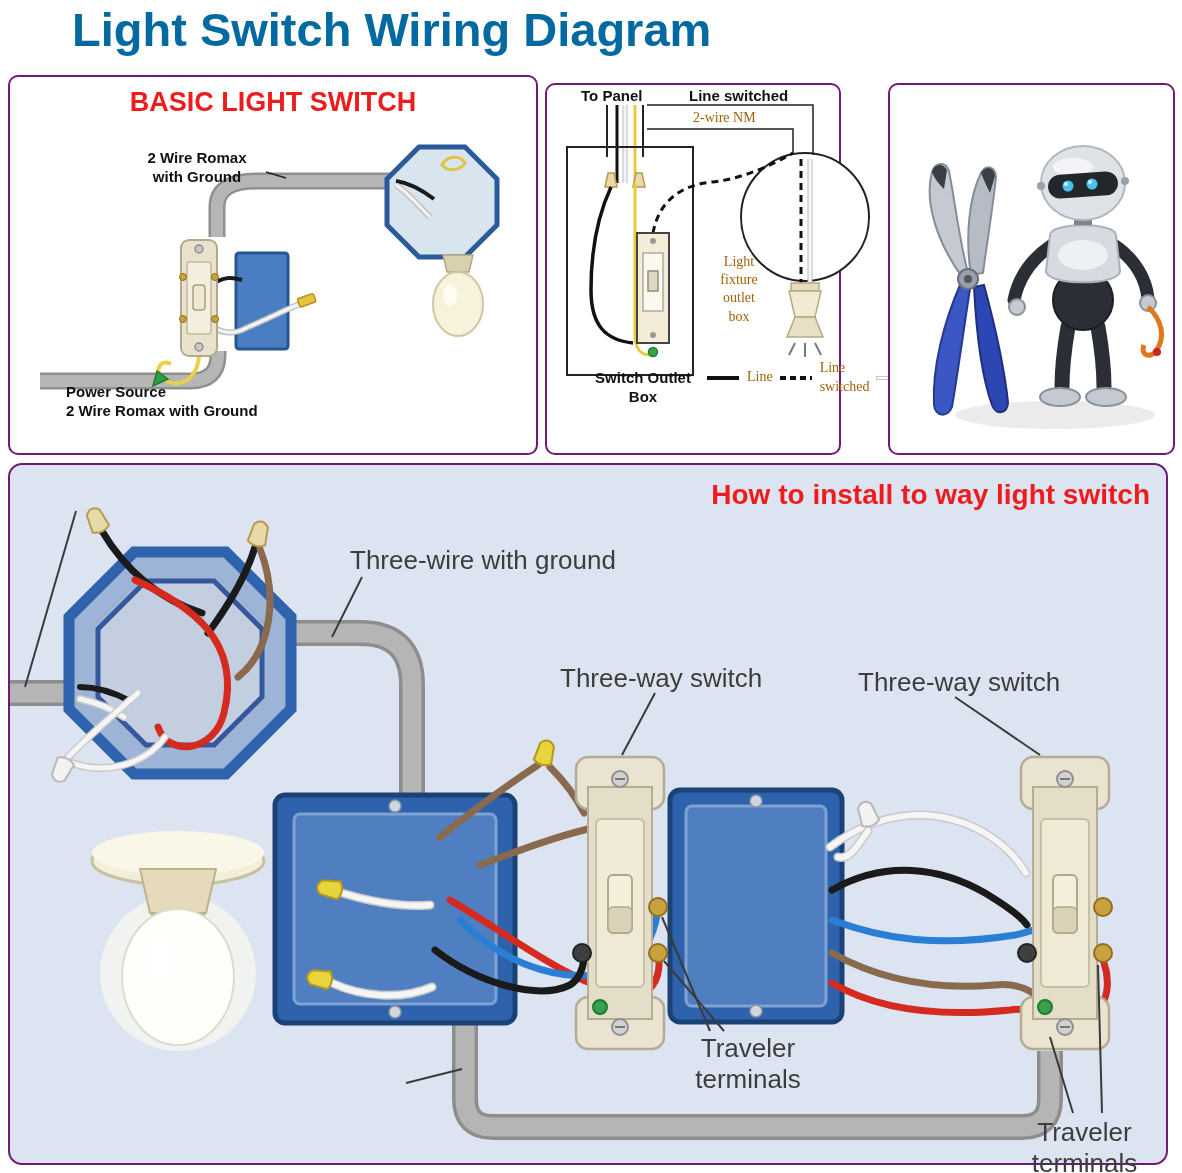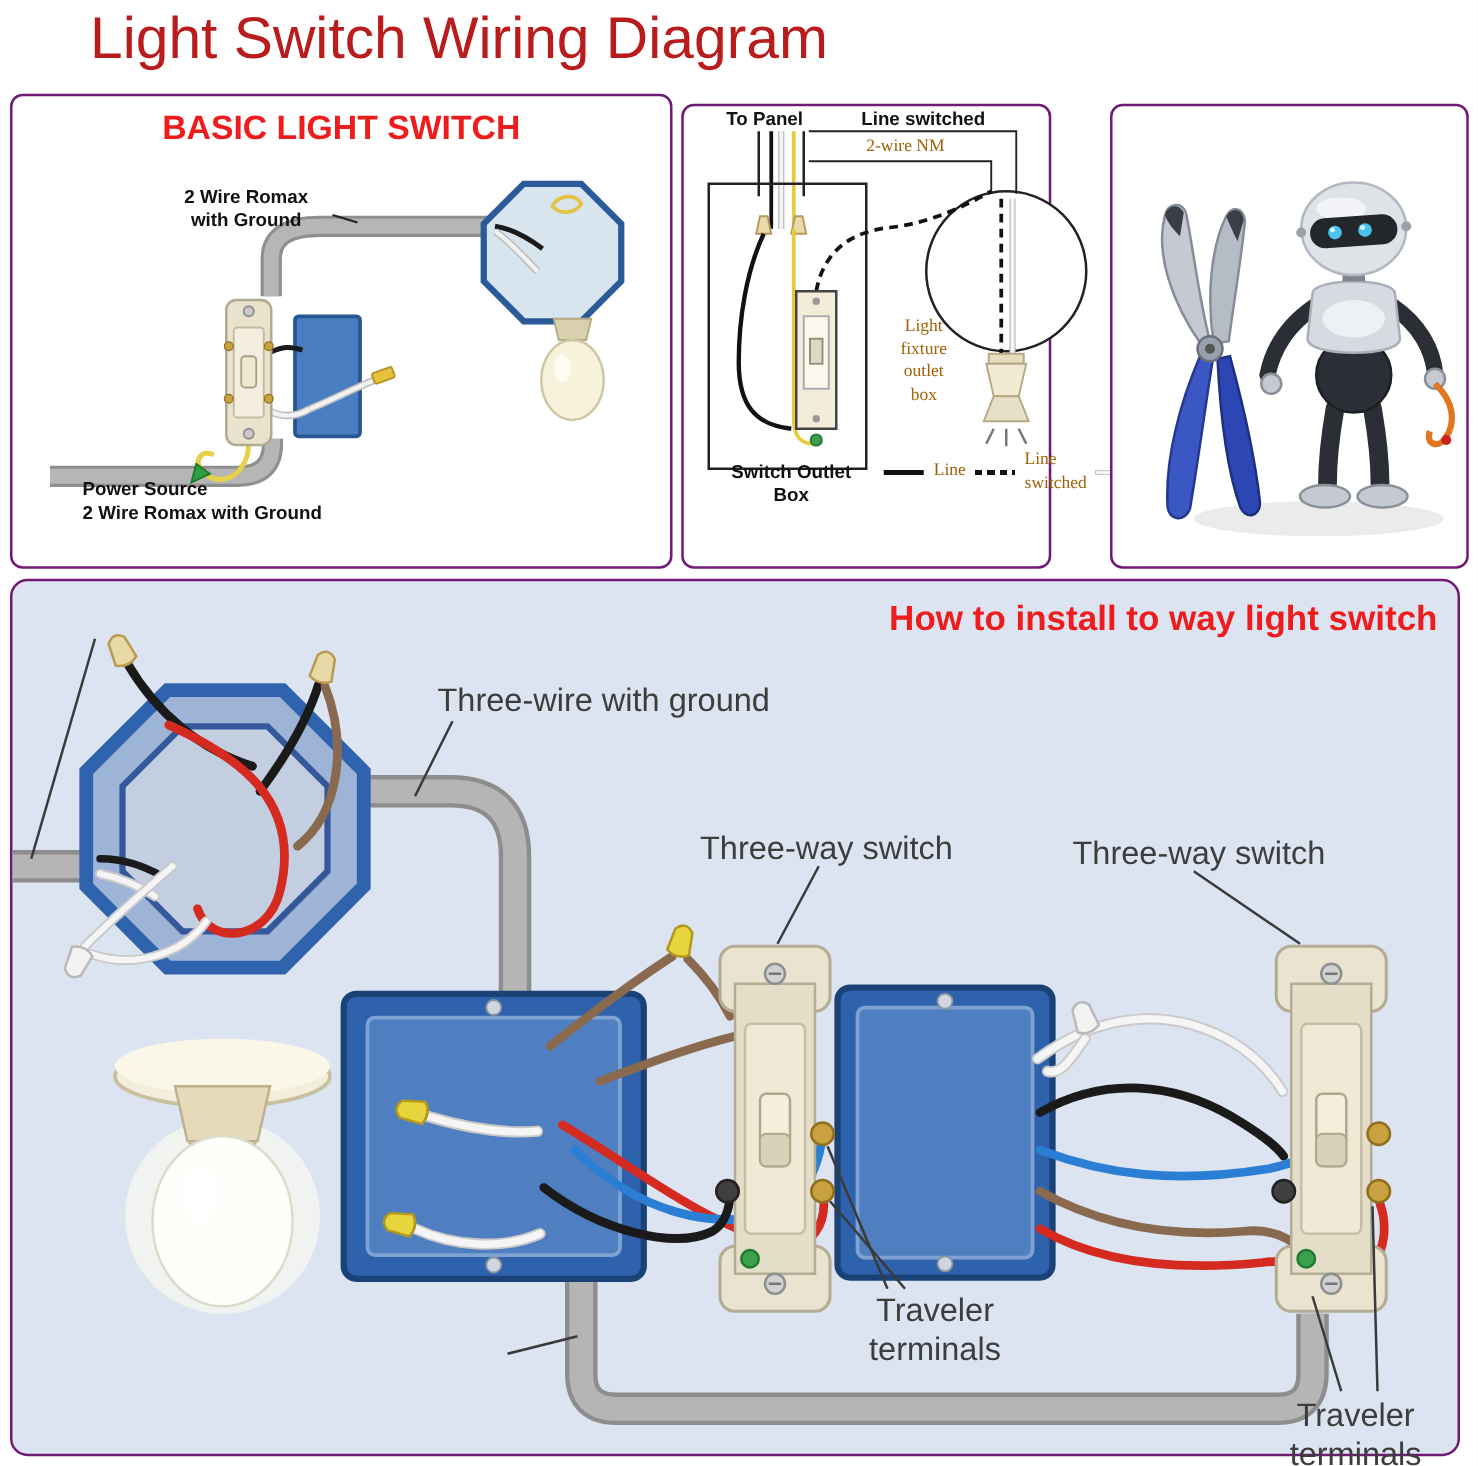--- a/index.html
+++ b/index.html
@@ -1,19 +1,19 @@
 <!DOCTYPE html>
 <html><head>
 <meta charset="utf-8">
 <style>
   html,body{margin:0;padding:0;background:#fff;font-family:"Liberation Sans",sans-serif;}
   .canvas{position:relative;width:1182px;height:1173px;background:#fff;overflow:hidden;}
   .abs{position:absolute;}
   .panel{position:absolute;background:#fff;border:2px solid #701a75;border-radius:10px;box-sizing:border-box;}
-  .main-title{position:absolute;left:72px;top:2px;font-size:47px;font-weight:400;color:#b91c1c;letter-spacing:0;white-space:nowrap;}
+  .main-title{position:absolute;left:72px;top:2px;font-size:47px;font-weight:700;color:#0369a1;letter-spacing:0;white-space:nowrap;}
   .basic-title{position:absolute;left:0;right:0;top:10px;text-align:center;font-size:27px;font-weight:800;color:#ee1c1c;}
   .lbl-bold{font-size:15px;font-weight:700;color:#111;white-space:pre-line;line-height:1.25;}
   .lbl-serif{font-family:"Liberation Serif",serif;font-size:14px;color:#a16207;white-space:pre-line;line-height:1.3;}
   .big-label{font-size:26px;color:#3d3d3d;white-space:pre-line;line-height:1.18;}
   .install-title{font-size:28px;font-weight:700;color:#ee1c1c;white-space:nowrap;}
   .legend{position:absolute;left:160px;top:286px;display:flex;gap:7px;}
   .lg-row{display:flex;align-items:center;gap:8px;height:13px;}
   .sw{width:32px;height:4px;flex:0 0 auto;}
   .sw-line{background:#111;}
   .sw-dash{background:repeating-linear-gradient(90deg,#111 0 6px,transparent 6px 10px);}
@@ -144,21 +144,21 @@
         </g>
       </g>
     </svg>
     <div class="abs lbl-bold" style="left:34px;top:2px;">To Panel</div>
     <div class="abs lbl-bold" style="left:142px;top:2px;">Line switched</div>
     <div class="abs lbl-serif" style="left:146px;top:24px;">2-wire NM</div>
     <div class="abs lbl-serif" style="left:160px;top:168px;width:64px;text-align:center;">Light
 fixture
 outlet
 box</div>
-    <div class="abs lbl-bold" style="left:26px;top:284px;width:120px;text-align:center;">Switch Outlet
+    <div class="abs lbl-bold" style="left:36px;top:284px;width:120px;text-align:center;">Switch Outlet
 Box</div>
     <div class="legend">
       <div class="lg-row">
           <span class="sw sw-line"></span>
           <span class="lbl-serif">Line</span>
         </div>
       <div class="lg-row">
           <span class="sw sw-dash"></span>
           <span class="lbl-serif">Line switched</span>
         </div>

